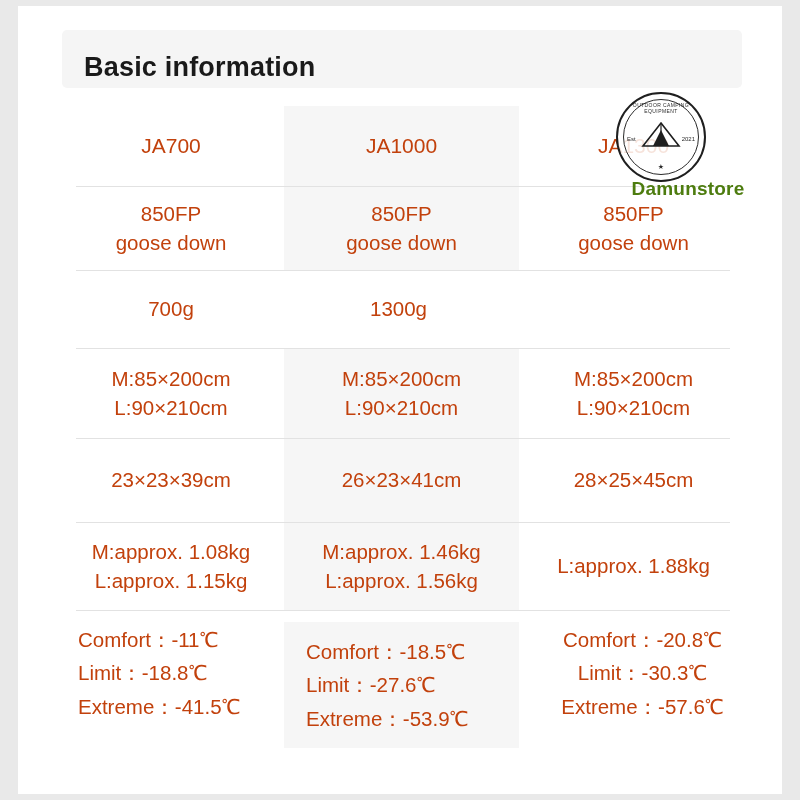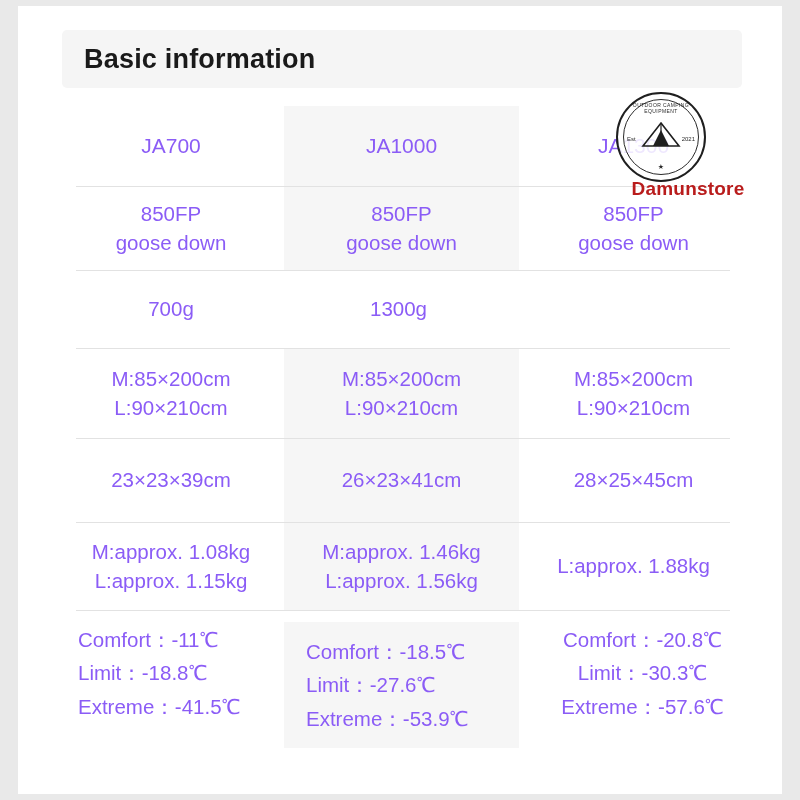--- a/index.html
+++ b/index.html
@@ -27,21 +27,21 @@
     left: 44px;
     top: 24px;
     width: 680px;
     height: 58px;
     background: #f5f5f5;
     border-radius: 5px;
   }
   .title-text {
     position: absolute;
     left: 66px;
-    top: 38px;
+    top: 46px;
     font-size: 27px;
     font-weight: bold;
     color: #1a1a1a;
     letter-spacing: 0.2px;
   }
   
   .table {
     position: absolute;
     left: 40px;
     top: 100px;
@@ -61,21 +61,21 @@
     background: #e2e2e2;
   }
   .cell {
     box-sizing: border-box;
     text-align: center;
     display: flex;
     flex-direction: column;
     align-items: center;
     justify-content: center;
     font-size: 20.5px;
-    color: #8b5cf6;
+    color: #c2410c;
     line-height: 1.42;
     padding: 0 4px;
   }
   .c0 { width: 226px; }
   .c1 { width: 235px; background: #f6f6f6; }
   .c2 { width: 229px; }
 
   .row-model .cell { height: 80px; font-size: 21px; }
   .row-fill .cell { height: 84px; }
   .row-weight .cell { height: 78px; }
@@ -162,21 +162,21 @@
     color: #2a2a2a;
   }
   .wm-name {
     position: absolute;
     left: 0;
     top: 88px;
     width: 176px;
     text-align: center;
     font-size: 19px;
     font-weight: bold;
-    color: #b91c1c;
+    color: #4d7c0f;
     letter-spacing: 0.2px;
   }
 </style>
 </head>
 <body>
 
 <div id="page">
 
   <div class="title-bar"></div>
   <div class="title-text">Basic information</div>

